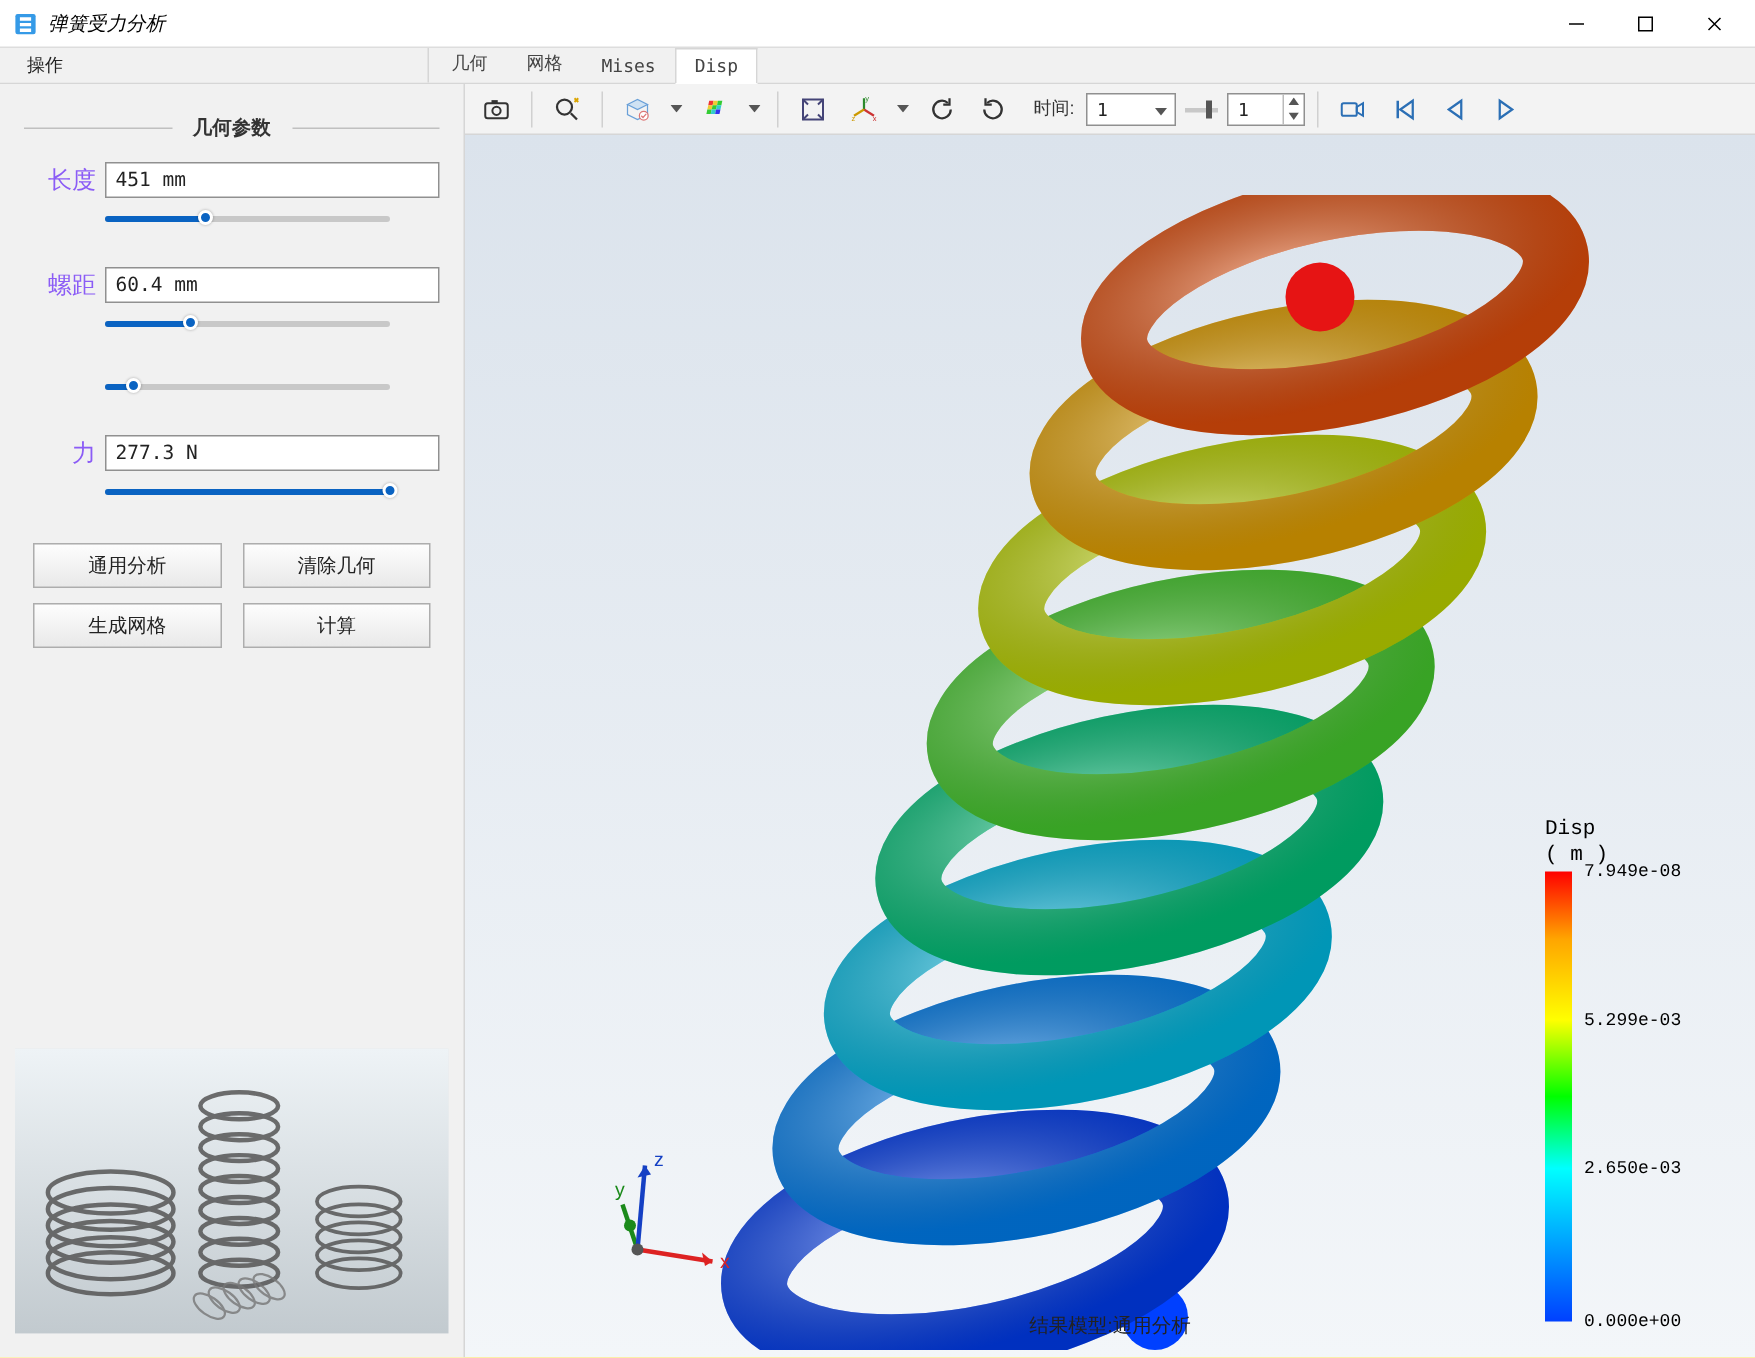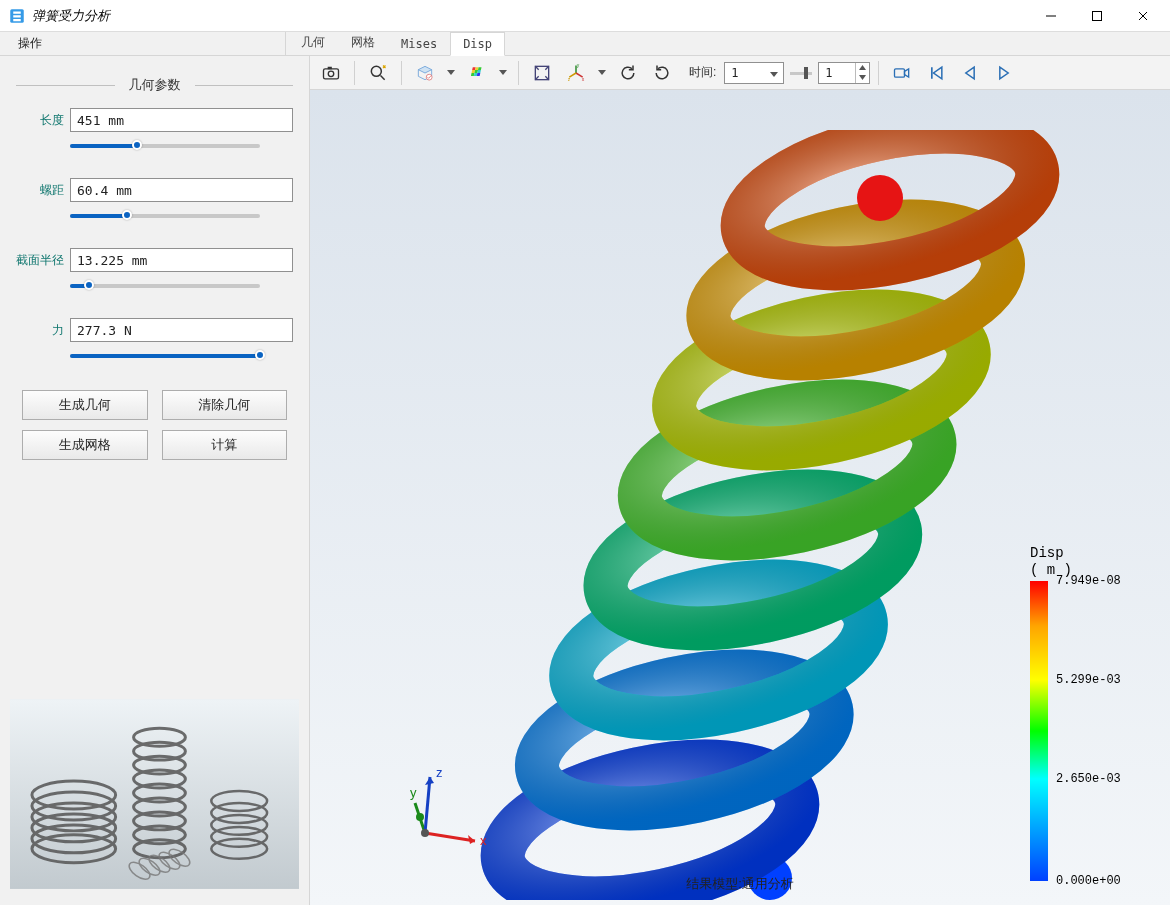--- a/index.html
+++ b/index.html
@@ -20,27 +20,27 @@
   .tabbar { flex: 1; display: flex; align-items: flex-end; padding-left: 2px; background: #f1f1f1; }
   .tab { padding: 4px 12px 4px; border: 1px solid transparent; border-bottom: none; font-family: Consolas, monospace; font-size: 12px; cursor: default; color: #444; }
   .tab.active { background: #fff; border-color: #d6d6d6; border-bottom: 1px solid #fff; position: relative; top: 1px; }
 
   
   .main { display: flex; height: calc(905px - 32px - 24px); }
   .sidebar { width: 310px; background: #f1f1f1; border-right: 1px solid #d6d6d6; padding: 14px 16px; position: relative; }
   .viewarea { flex: 1; display: flex; flex-direction: column; background: #fde047; }
 
   
-  .fs-header { display: flex; align-items: center; margin: 6px 0 14px; }
+  .fs-header { display: flex; align-items: center; margin: 6px 0 14px; font-weight: bold; }
   .fs-line { flex: 1; height: 1px; background: #c0c0c0; }
   .fs-title { padding: 0 14px; font-size: 13px; color: #333; }
 
   .param { margin-bottom: 24px; }
   .param-row { display: flex; align-items: center; }
-  .param-label { width: 54px; text-align: right; font-size: 12px; color: #0f766e; padding-right: 6px; }
+  .param-label { width: 54px; text-align: right; font-size: 16px; color: #8b5cf6; padding-right: 6px; }
   .param-input { flex: 1; height: 24px; border: 1px solid #909090; background: #fff; font-family: Consolas, monospace; font-size: 13px; padding: 2px 6px; color: #222; }
   .slider-wrap { margin-left: 54px; margin-top: 4px; }
   .slider { width: 190px; height: 18px; position: relative; }
   .slider-track { position: absolute; left: 0; right: 0; top: 8px; height: 4px; background: #c8c8c8; border-radius: 2px; }
   .slider-fill { position: absolute; left: 0; top: 8px; height: 4px; background: #0a63c2; border-radius: 2px; }
   .slider-thumb { position: absolute; top: 4px; width: 10px; height: 10px; border-radius: 50%; background: #0a63c2; border: 2px solid #fff; box-shadow: 0 0 2px rgba(0,0,0,.3); margin-left: -5px; }
 
   .btn-grid { display: grid; grid-template-columns: 1fr 1fr; gap: 10px 14px; margin-top: 26px; padding: 0 6px; }
   .btn { height: 30px; background: linear-gradient(#fdfdfd, #e9e9e9); border: 1px solid #adadad; display:flex; align-items:center; justify-content:center; font-size: 13px; cursor: default; }
 
@@ -149,24 +149,20 @@
           <div class="slider">
             <div class="slider-track"></div>
             <div class="slider-fill" style="width:30%"></div>
             <div class="slider-thumb" style="left:30%"></div>
           </div>
         </div>
     </div>
 
 
     <div class="param">
-      <div class="param-row">
-        <div class="param-label">截面半径</div>
-        <input class="param-input" value="13.225 mm" style="">
-      </div>
       <div class="slider-wrap">
           <div class="slider">
             <div class="slider-track"></div>
             <div class="slider-fill" style="width:10%"></div>
             <div class="slider-thumb" style="left:10%"></div>
           </div>
         </div>
     </div>
 
     <div class="param" style="margin-top:8px">
@@ -177,21 +173,21 @@
       <div class="slider-wrap">
           <div class="slider">
             <div class="slider-track"></div>
             <div class="slider-fill" style="width:100%"></div>
             <div class="slider-thumb" style="left:100%"></div>
           </div>
         </div>
     </div>
 
     <div class="btn-grid">
-      <div class="btn">生成几何</div>
+      <div class="btn">通用分析</div>
       <div class="btn">清除几何</div>
       <div class="btn">生成网格</div>
       <div class="btn">计算</div>
     </div>
 
     <div class="side-image">
       <svg viewBox="0 0 290 190" width="100%" height="100%">
         <defs>
             <linearGradient id="bg" x1="0" y1="0" x2="0" y2="1">
               <stop offset="0" stop-color="#eef3f6"></stop>

